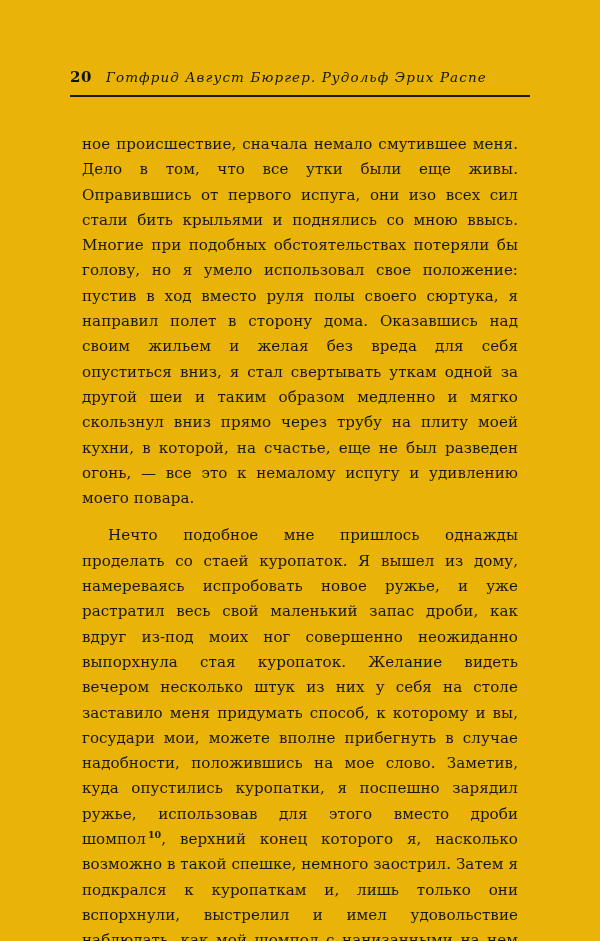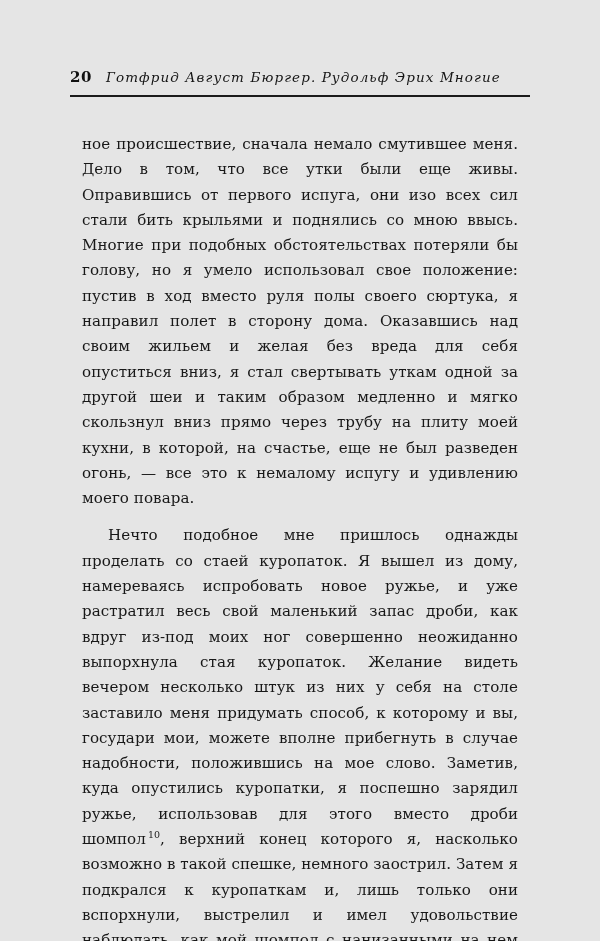--- a/index.html
+++ b/index.html
@@ -14,21 +14,21 @@
     color: #1a1a1a;
     position: relative;
     overflow: hidden;
   }
   .page {
     position: absolute;
     left: 0;
     top: 0;
     width: 600px;
     height: 941px;
-    background: #e5e5e5;
+    background: #eab308;
   }
   .header {
     position: absolute;
     left: 70px;
     top: 68px;
     width: 460px;
     display: flex;
     align-items: baseline;
     gap: 14px;
   }
@@ -72,30 +72,31 @@
     text-indent: 26px;
   }
   .body-text p.first {
     text-indent: 0;
   }
   sup.footnote-ref {
     font-size: 9.5px;
     vertical-align: super;
     line-height: 0;
     padding-left: 2px;
+    font-weight: bold;
   }
 </style>
 </head>
 <body>
 
 <div class="page">
 
   <div class="header">
     <span class="folio">20</span>
-    <span class="running-title">Готфрид Август Бюргер. Рудольф Эрих Многие</span>
+    <span class="running-title">Готфрид Август Бюргер. Рудольф Эрих Распе</span>
   </div>
 
   <div class="rule"></div>
 
   <div class="body-text">
     <p class="first">ное происшествие, сначала немало смутившее меня. Дело в том, что все утки были еще живы. Оправившись от первого испуга, они изо всех сил стали бить крыльями и поднялись со мною ввысь. Многие при подобных обстоятельствах потеряли бы голову, но я умело использовал свое положение: пустив в ход вместо руля полы своего сюртука, я направил полет в сторону дома. Оказавшись над своим жильем и желая без вреда для себя опуститься вниз, я стал свертывать уткам одной за другой шеи и таким образом медленно и мягко скользнул вниз прямо через трубу на плиту моей кухни, в которой, на счастье, еще не был разведен огонь, — все это к немалому испугу и удивлению моего повара.</p>
     <p><span>Нечто подобное мне пришлось однажды проделать со стаей куропаток. Я вышел из дому, намереваясь испробовать новое ружье, и уже растратил весь свой маленький запас дроби, как вдруг из-под моих ног совершенно неожиданно выпорхнула стая куропаток. Желание видеть вечером несколько штук из них у себя на столе заставило меня придумать способ, к которому и вы, государи мои, можете вполне прибегнуть в случае надобности, положившись на мое слово. Заметив, куда опустились куропатки, я поспешно зарядил ружье, использовав для этого вместо дроби шомпол</span><sup class="footnote-ref">10</sup><span>, верхний конец которого я, насколько возможно в такой спешке, немного заострил. Затем я подкрался к куропаткам и, лишь только они вспорхнули, выстрелил и имел удовольствие наблюдать, как мой шомпол с нанизанными на нем семью ку-</span></p>
   </div>
 
 </div>

